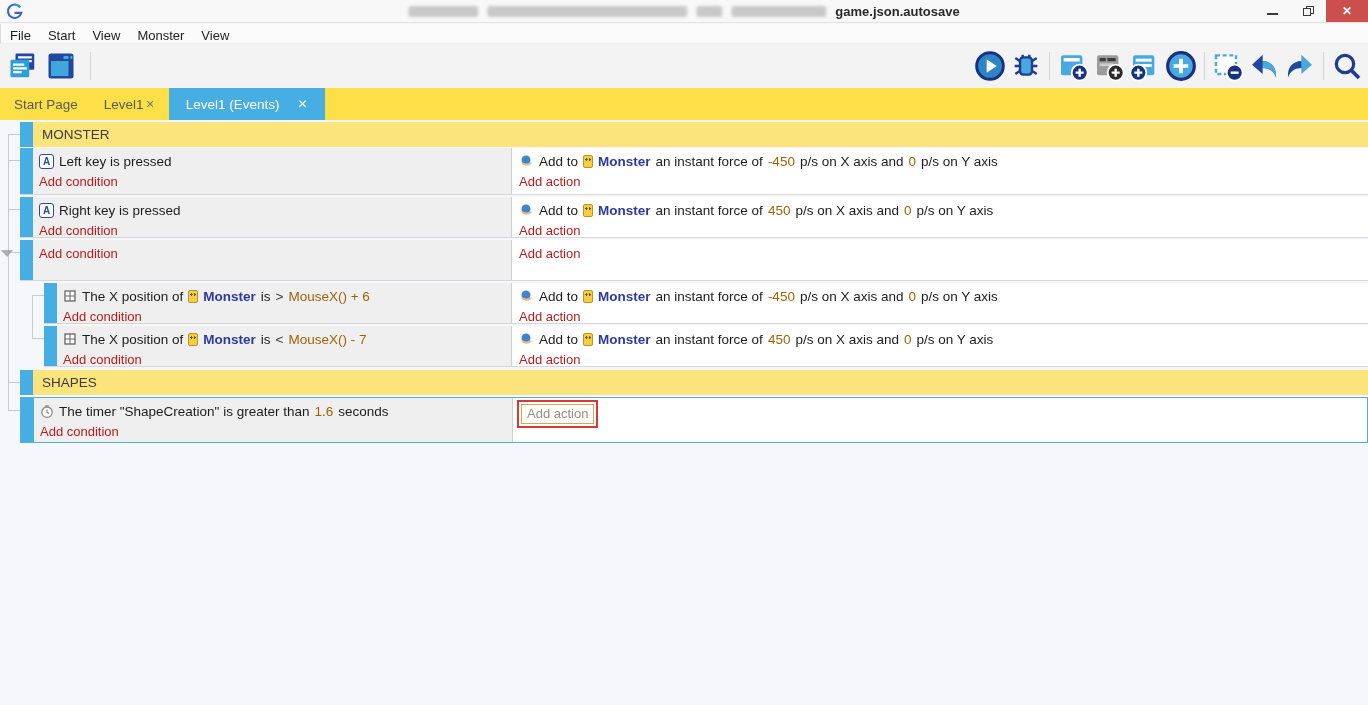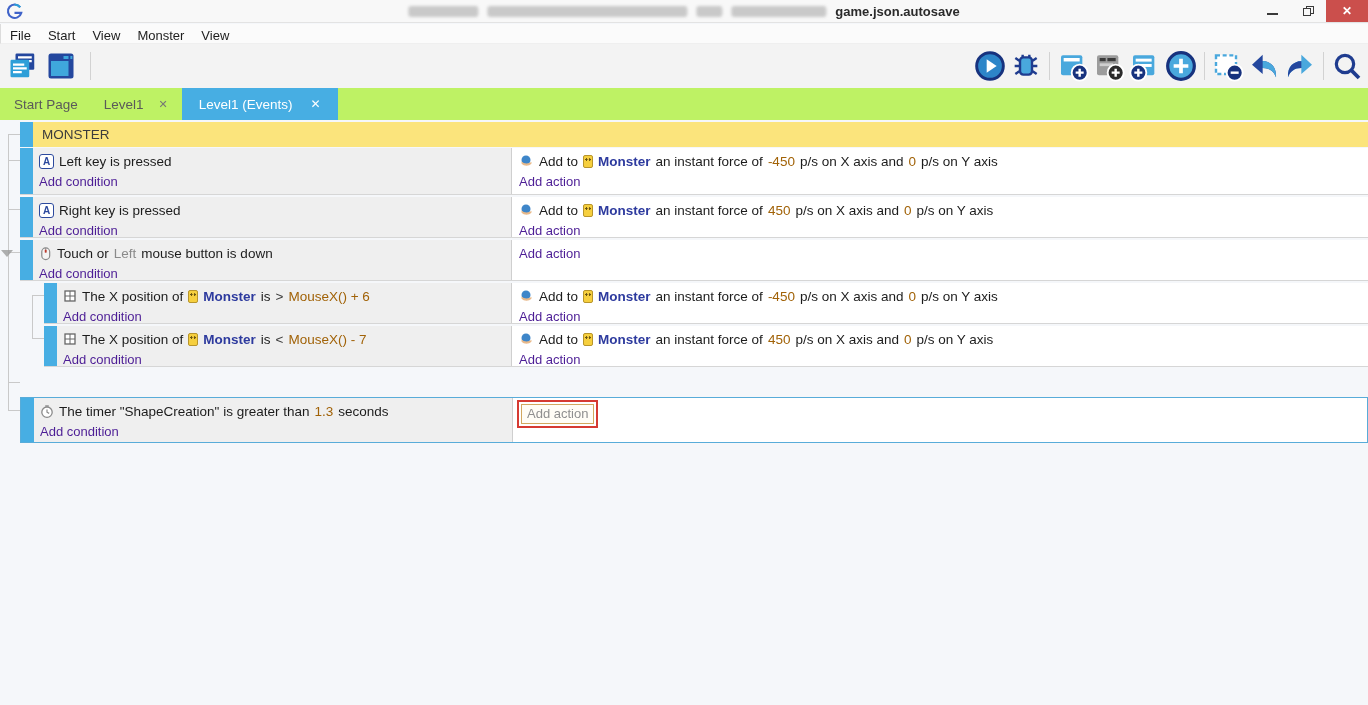--- a/index.html
+++ b/index.html
@@ -32,25 +32,25 @@
     border-bottom:1px solid #efefef; border-left:1px solid #dcdcdc; }
   .menu-item { font-size:13px; color:#1d1d1d; margin-right:17px; }
   
   .toolbar { position:absolute; top:44px; left:0; right:0; height:44px; background:#f3f3f3; }
   .tb-icon { position:absolute; top:5px; width:34px; height:34px; display:flex; align-items:center; justify-content:center; }
   .tb-sep { position:absolute; top:8px; width:1px; height:28px; background:#d2d2d2; }
   .tb-right { position:absolute; right:4px; top:5px; display:flex; align-items:center; gap:2px; height:34px; }
   .tb-right .tb-icon { position:static; }
   .tb-right .tb-sep { position:static; margin:0 4px; }
   
-  .tabbar { position:absolute; top:88px; left:0; right:0; height:32px; background:#bef264;
+  .tabbar { position:absolute; top:88px; left:0; right:0; height:32px; background:#fde047;
     display:flex; align-items:stretch; padding-left:12px; }
   .tab { display:flex; align-items:center; font-size:13.5px; color:#5a5a5a; }
   .tab-startpage { padding:0 22px 0 2px; }
-  .tab-level1 { padding:0 14px 0 4px; gap:15px;justify-content:flex-end; }
+  .tab-level1 { padding:0 14px 0 4px; gap:2px;justify-content:flex-end; }
   .tab-close { font-size:11px; color:#767676; }
   .tab-active { background:#47aee3; color:#fff; padding:0 17px; gap:18px; }
   .tab-active .tab-close { color:#fff; font-size:12px; }
   
   .sheet { position:absolute; top:120px; left:0; right:0; bottom:0; background:#f5f7fa; }
   .tl { position:absolute; background:#c9c9c9; }
   .collapse-tri { position:absolute; left:1px; top:130px; width:0; height:0;
     border-left:6px solid transparent; border-right:6px solid transparent;
     border-top:7px solid #9b9b9b; opacity:.8; }
   .grouprow { position:absolute; left:20px; right:0; height:25px; display:flex; }
@@ -58,21 +58,21 @@
   .gr-label { flex:1; background:#fbe47c; line-height:25px; padding-left:9px;
     font-size:13.5px; color:#3c3c3c; }
   .row { position:absolute; left:20px; right:0; display:flex; border-bottom:1px solid #d6d6d6; }
   .row.sub { left:44px; }
   .cond { width:479px; background:#efefef; border-right:1px solid #cfcfcf;
     padding:3px 0 0 6px; overflow:hidden; }
   .row.sub .cond { width:455px; }
   .act { flex:1; background:#ffffff; padding:3px 0 0 7px; overflow:hidden; }
   .line { height:20px; display:flex; align-items:center; gap:5px;
     font-size:13.5px; color:#1c1c1c; white-space:nowrap; }
-  .ph { color:#4c1d95; font-size:13px; }
+  .ph { color:#b91c1c; font-size:13px; }
   .obj { color:#2d3a9e; font-weight:bold; }
   .val { color:#a16207; }
   .dim { color:#8a8a8a; }
   .op  { color:#3a3a3a; }
   .kbd { width:15px; height:15px; border:1.5px solid #2d4a9e; border-radius:3px;
     color:#2d4a9e; font-size:10px; font-weight:bold; background:#fff;
     display:inline-flex; align-items:center; justify-content:center; flex:none; }
   .monster-ico { width:10px; height:13px; background:#f6cf3e; border:1px solid #b8952b;
     border-radius:2px; flex:none;
     background-image:radial-gradient(circle at 30% 32%, #6b5510 1px, transparent 1.3px),
@@ -315,30 +315,20 @@
       <div class="line">
           <span class="ph">Add action</span>
         </div>
     </div>
   </div>
 
   <div class="row" style="top:120px;height:41px">
     <div class="marker"></div>
     <div class="cond">
       <div class="line">
-        <svg width="13" height="15" viewBox="0 0 14 16">
-          <rect x="3" y="2" width="8.5" height="12.5" rx="4.2" fill="#f4f4f4" stroke="#8a8a8a" stroke-width="1.3"></rect>
-          <line x1="7.2" y1="2" x2="7.2" y2="7" stroke="#8a8a8a" stroke-width="1"></line>
-          <rect x="6.2" y="4" width="2" height="3" fill="#c0392b"></rect>
-        </svg>
-        <span>Touch or</span>
-        <span class="dim">Left</span>
-        <span>mouse button is down</span>
-      </div>
-      <div class="line">
           <span class="ph">Add condition</span>
         </div>
     </div>
     <div class="act">
       <div class="line">
           <span class="ph">Add action</span>
         </div>
     </div>
   </div>
 
@@ -415,32 +405,36 @@
         <span>p/s on X axis and</span>
         <span class="val">0</span>
         <span>p/s on Y axis</span>
       </div>
       <div class="line">
           <span class="ph">Add action</span>
         </div>
     </div>
   </div>
 
+  <div class="grouprow" style="top:250px">
+    <div class="marker"></div>
+    <div class="gr-label">SHAPES</div>
+  </div>
 
   <div class="row row-selected" style="top:277px;height:46px">
     <div class="marker"></div>
     <div class="cond">
       <div class="line">
         <svg width="14" height="15" viewBox="0 0 14 15">
           <path d="M5.2 2 H8.8" stroke="#8a8a8a" stroke-width="1.4"></path>
           <circle cx="7" cy="8.2" r="5.2" fill="#fff" stroke="#8a8a8a" stroke-width="1.3"></circle>
           <path d="M7 5.4 V8.2 L9.2 9.4" stroke="#8a8a8a" stroke-width="1.2" fill="none"></path>
         </svg>
         <span>The timer "ShapeCreation" is greater than</span>
-        <span class="val">1.3</span>
+        <span class="val">1.6</span>
         <span>seconds</span>
       </div>
       <div class="line">
           <span class="ph">Add condition</span>
         </div>
     </div>
     <div class="act" style="padding-top:2px">
       <span class="red-annot">
         <span class="khaki">Add action</span>
       </span>

